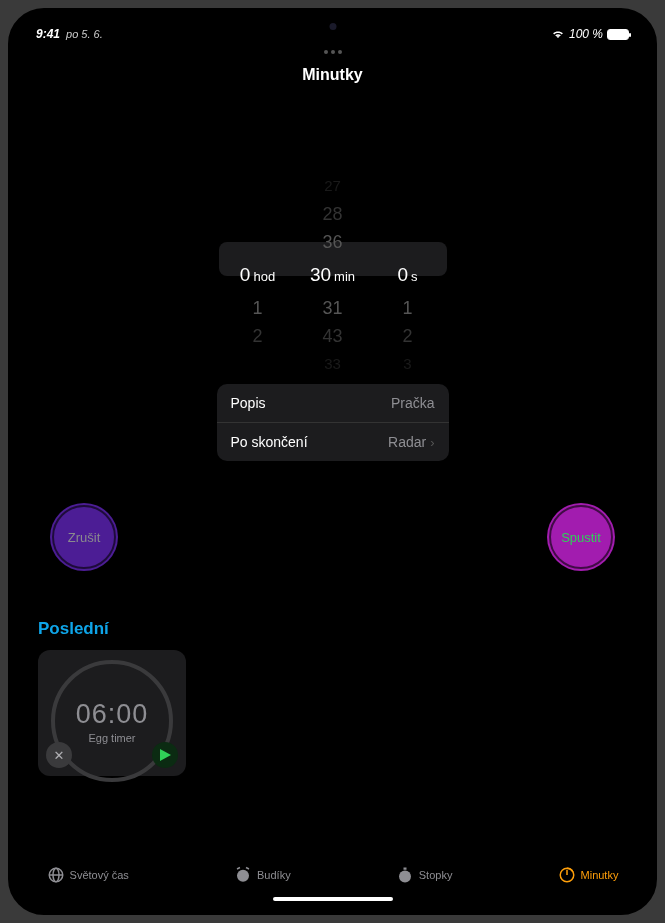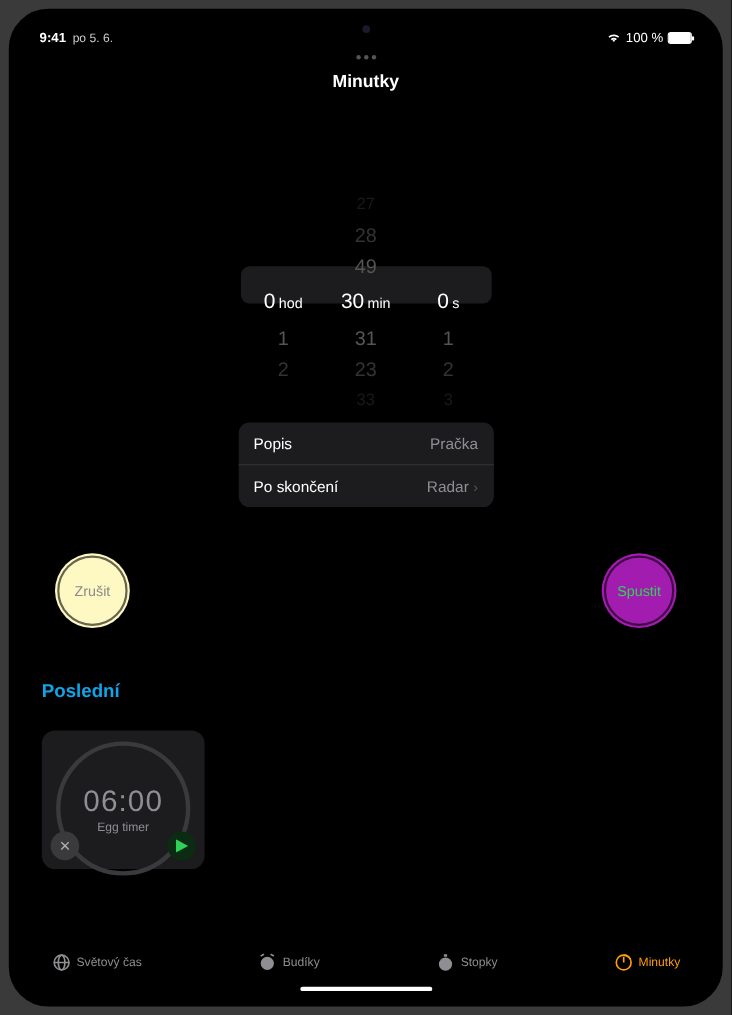--- a/index.html
+++ b/index.html
@@ -30,20 +30,21 @@
   }
   .status-bar {
     display: flex;
     justify-content: space-between;
     align-items: center;
     padding: 4px 18px 0 18px;
     height: 28px;
     color: #fff;
     font-size: 12px;
     font-weight: 500;
+    font-style: italic;
   }
   .status-left { display: flex; gap: 6px; align-items: baseline; }
   .status-left .time { font-weight: 600; }
   .status-left .date { font-size: 11px; color: #ccc; }
   .status-right { display: flex; align-items: center; gap: 4px; }
   .wifi-svg { width: 14px; height: 10px; }
   .battery {
     width: 22px; height: 11px;
     border: 1px solid #fff; border-radius: 3px;
     position: relative;
@@ -111,29 +112,29 @@
   .circle-btn {
     width: 68px; height: 68px; border-radius: 50%;
     display: flex; align-items: center; justify-content: center;
     font-size: 13px; cursor: pointer;
     position: relative;
   }
   .circle-btn::before {
     content: ""; position: absolute; inset: 2px;
     border-radius: 50%; border: 2px solid rgba(0,0,0,0.6);
   }
-  .btn-cancel { background: #fef9c3; color: #8a8a8e; }
+  .btn-cancel { background: #4c1d95; color: #8a8a8e; }
   .btn-start  { background: #a21caf; color: #30d158; }
 
   .recents-title {
     color: #0ea5e9; font-size: 17px; font-weight: 600;
     padding: 48px 0 0 20px;
   }
   .recent-card {
-    width: 148px; height: 126px; margin: 25px 0 0 20px;
+    width: 148px; height: 126px; margin: 11px 0 0 20px;
     background: #1c1c1e; border-radius: 12px;
     position: relative; padding: 10px;
   }
   .recent-clock {
     width: 122px; height: 122px; border-radius: 50%;
     border: 4px solid #3a3a3c; margin: 0 auto; position: relative;
     display: flex; flex-direction: column; align-items: center; justify-content: center;
   }
   .recent-time {
     font-size: 27px; font-weight: 300; color: #8e8e93; letter-spacing: 1px;
@@ -211,27 +212,27 @@
         </div>
         <div class="picker-row dim1">1</div>
         <div class="picker-row dim2">2</div>
       </div>
     </div>
 
     <div class="picker-col">
       <div class="picker-list">
         <div class="picker-row dim3">27</div>
         <div class="picker-row dim2">28</div>
-        <div class="picker-row dim1">49</div>
+        <div class="picker-row dim1">36</div>
         <div class="picker-selected">
           <span>30</span>
           <span class="picker-unit">min</span>
         </div>
         <div class="picker-row dim1">31</div>
-        <div class="picker-row dim2">23</div>
+        <div class="picker-row dim2">43</div>
         <div class="picker-row dim3">33</div>
       </div>
     </div>
 
     <div class="picker-col">
       <div class="picker-list">
         <div class="picker-row" style="height:24px"></div>
         <div class="picker-row" style="height:24px"></div>
         <div class="picker-row" style="height:24px"></div>
         <div class="picker-selected">

